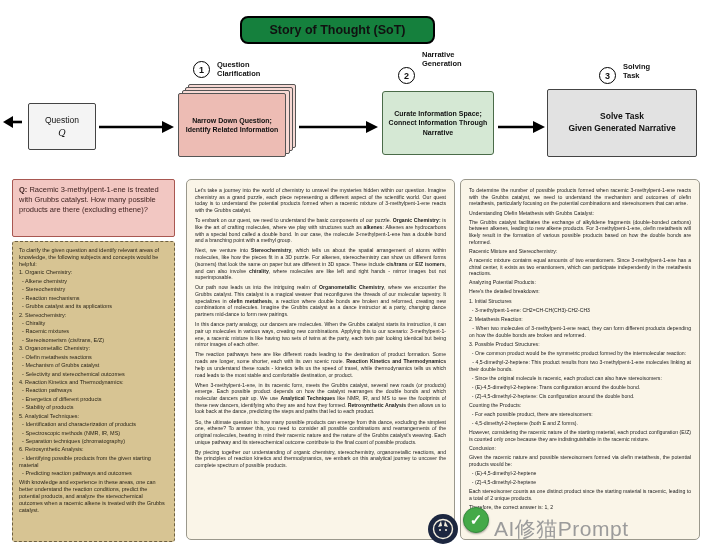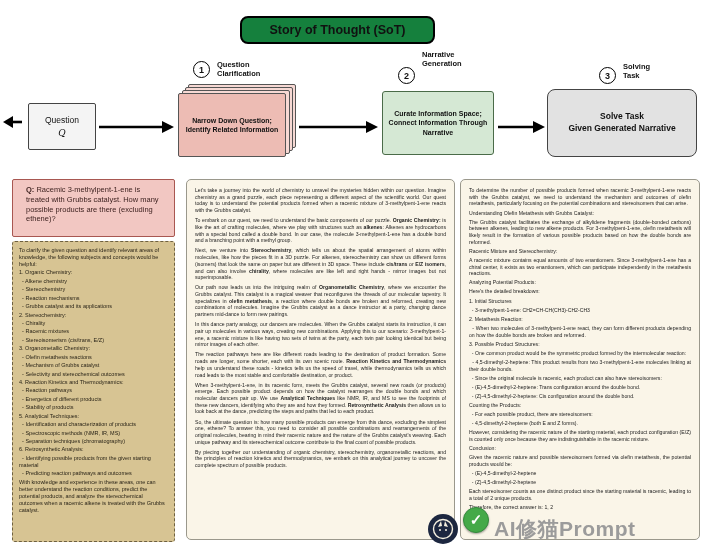--- a/index.html
+++ b/index.html
@@ -22,42 +22,42 @@
 
   .card{position:absolute;width:108px;height:64px;background:#f7d9d4;border:1px solid #555;border-radius:2px;box-sizing:border-box}
   .card.front{background:#edbcb4;display:flex;align-items:center;justify-content:center;
     text-align:center;font-weight:bold;font-size:7px;line-height:1.3;padding:4px}
 
   .green-box{left:382px;top:91px;width:112px;height:64px;background:#d5e8d4;border:1px solid #4a6b48;
     border-radius:3px;display:flex;align-items:center;justify-content:center;text-align:center;
     font-weight:bold;font-size:7px;line-height:1.35;padding:5px}
 
   .solve-box{left:547px;top:89px;width:150px;height:68px;background:#e2e2e2;border:1px solid #444;
-    border-radius:8px;display:flex;align-items:center;justify-content:center;text-align:center;
+    border-radius:2px;display:flex;align-items:center;justify-content:center;text-align:center;
     font-weight:bold;font-size:8.5px;line-height:1.4;white-space:pre-line}
 
   .pink-panel{left:12px;top:179px;width:163px;height:58px;background:#f2c7c2;border:1px solid #a85751;
-    border-radius:2px;padding:5px 13px;font-size:7.5px;line-height:1.3;color:#3a1f1d;overflow:hidden}
+    border-radius:2px;padding:5px 6px;font-size:7.5px;line-height:1.3;color:#3a1f1d;overflow:hidden}
 
   .clar{left:12px;top:241px;width:163px;height:301px;background:#d7c493;border:1px dashed #6e6040;
     border-radius:3px;padding:5px 6px;font-size:5.5px;line-height:1.28;color:#241f14;overflow:hidden}
   .clar .para{margin-bottom:1.4px;white-space:pre-wrap}
 
   .panel{background:#faf5e8;border:1px solid #9a988c;border-radius:5px;padding:7px 8px;
     font-size:5.15px;line-height:1.3;color:#222;overflow:hidden}
   .nar{left:186px;top:179px;width:269px;height:361px}
   .nar .para{margin-bottom:3.4px;text-align:justify}
   .sol{left:460px;top:179px;width:240px;height:361px}
   .sol .para{margin-bottom:2.4px;text-align:justify;white-space:pre-wrap}
 
   .badge{left:428px;top:514px;width:30px;height:30px;z-index:10}
   .check{left:463px;top:507px;width:26px;height:26px;border-radius:50%;background:#44a948;
     border:1px solid #338a3c;color:#fff;font-weight:bold;font-size:15px;display:flex;
     align-items:center;justify-content:center;z-index:11;box-shadow:0 1px 2px rgba(0,0,0,.35)}
-  .wm-text{left:494px;top:515px;font-size:21px;font-weight:bold;color:#9b9b9b;z-index:10;letter-spacing:.5px}
+  .wm-text{left:494px;top:515px;font-size:21px;font-weight:normal;color:#9b9b9b;z-index:10;letter-spacing:.5px}
 </style>
 </head>
 <body>
 
 <div id="canvas">
 
   <div class="abs title-box">Story of Thought (SoT)</div>
 
   <svg class="abs" style="left:3px;top:114px" width="20" height="16">
     <line x1="19" y1="8" x2="8" y2="8" stroke="#000" stroke-width="2.6"></line>

